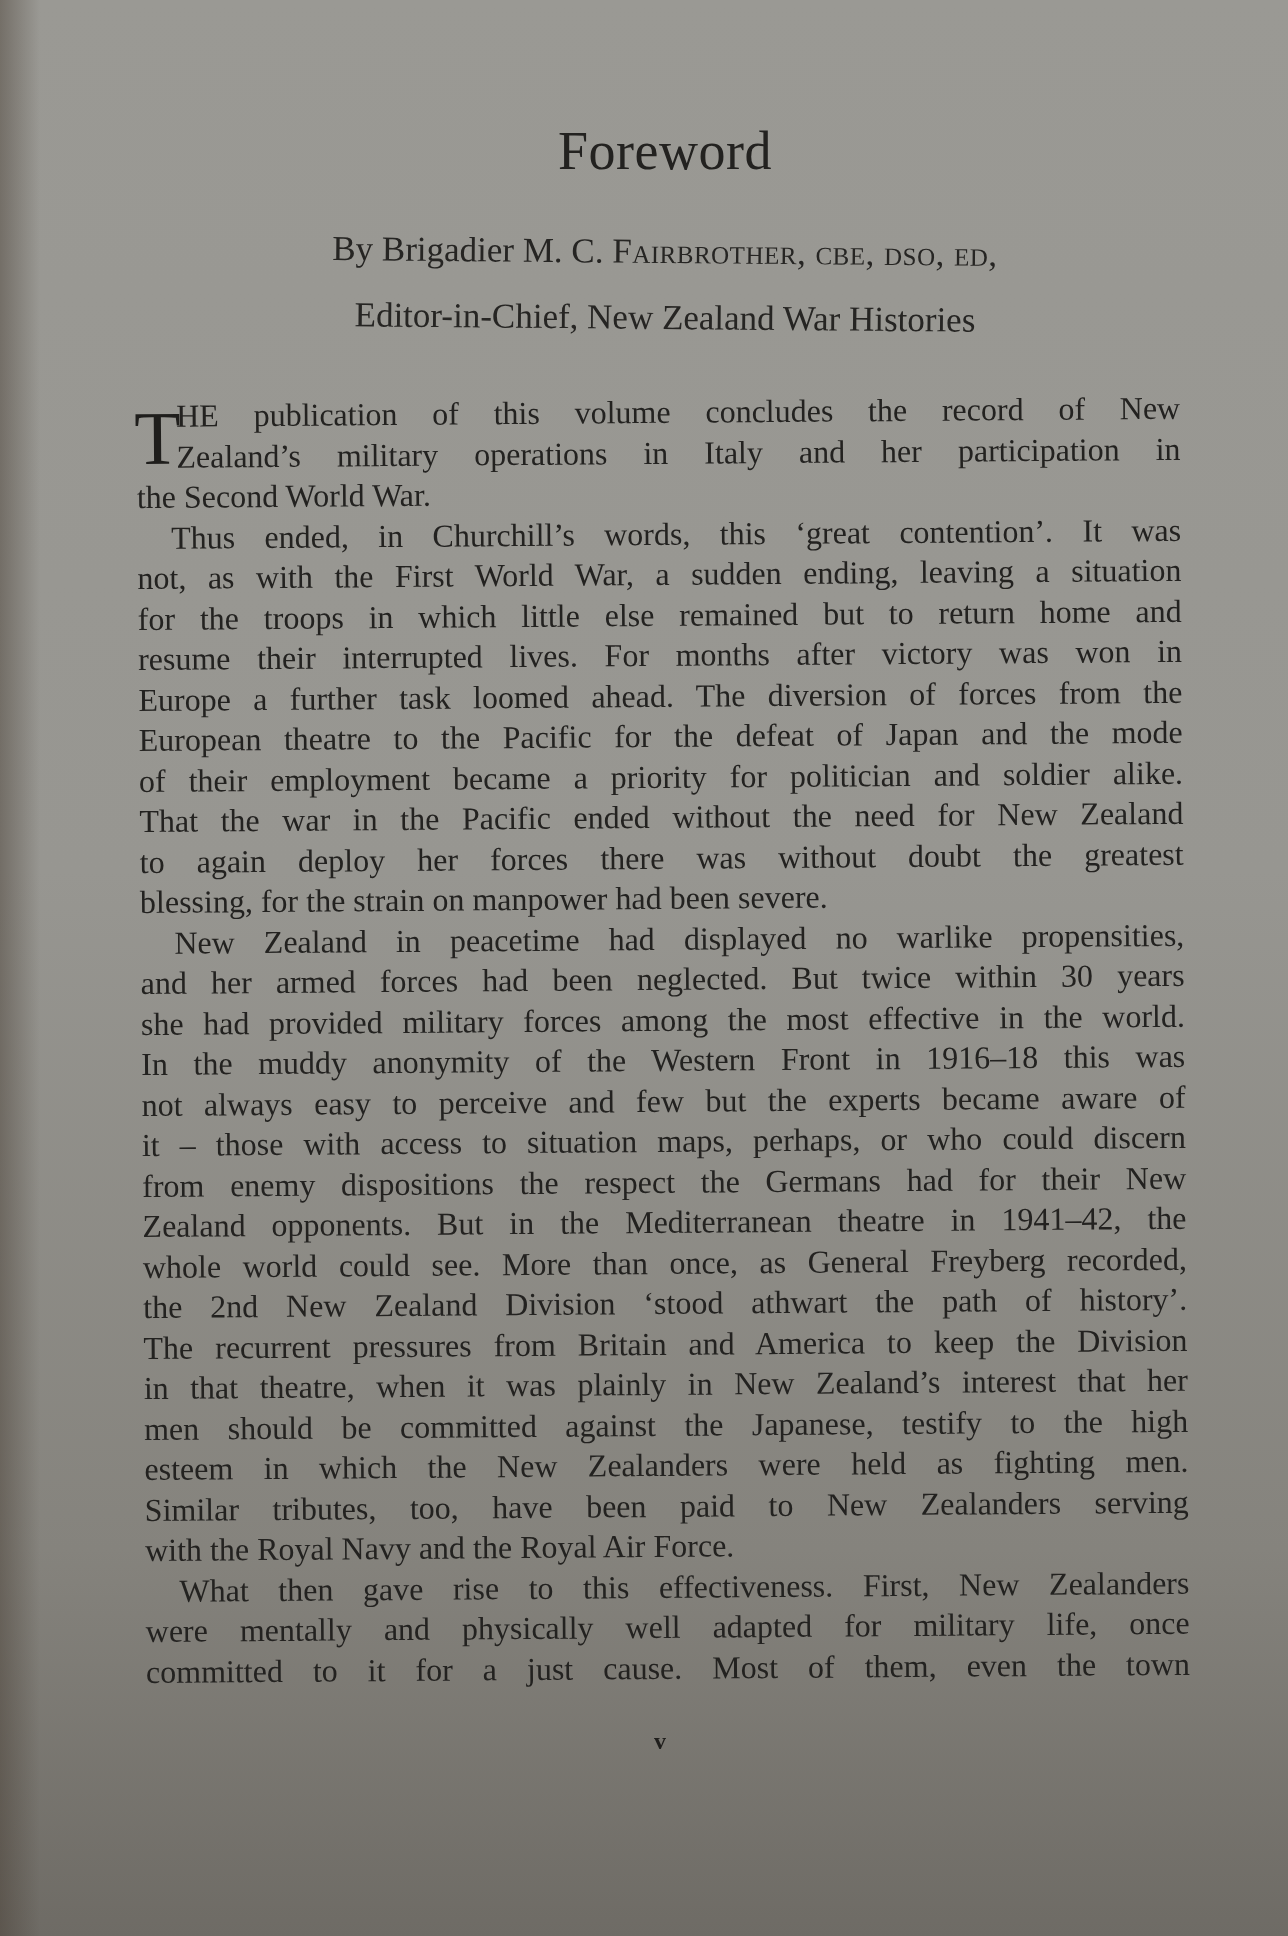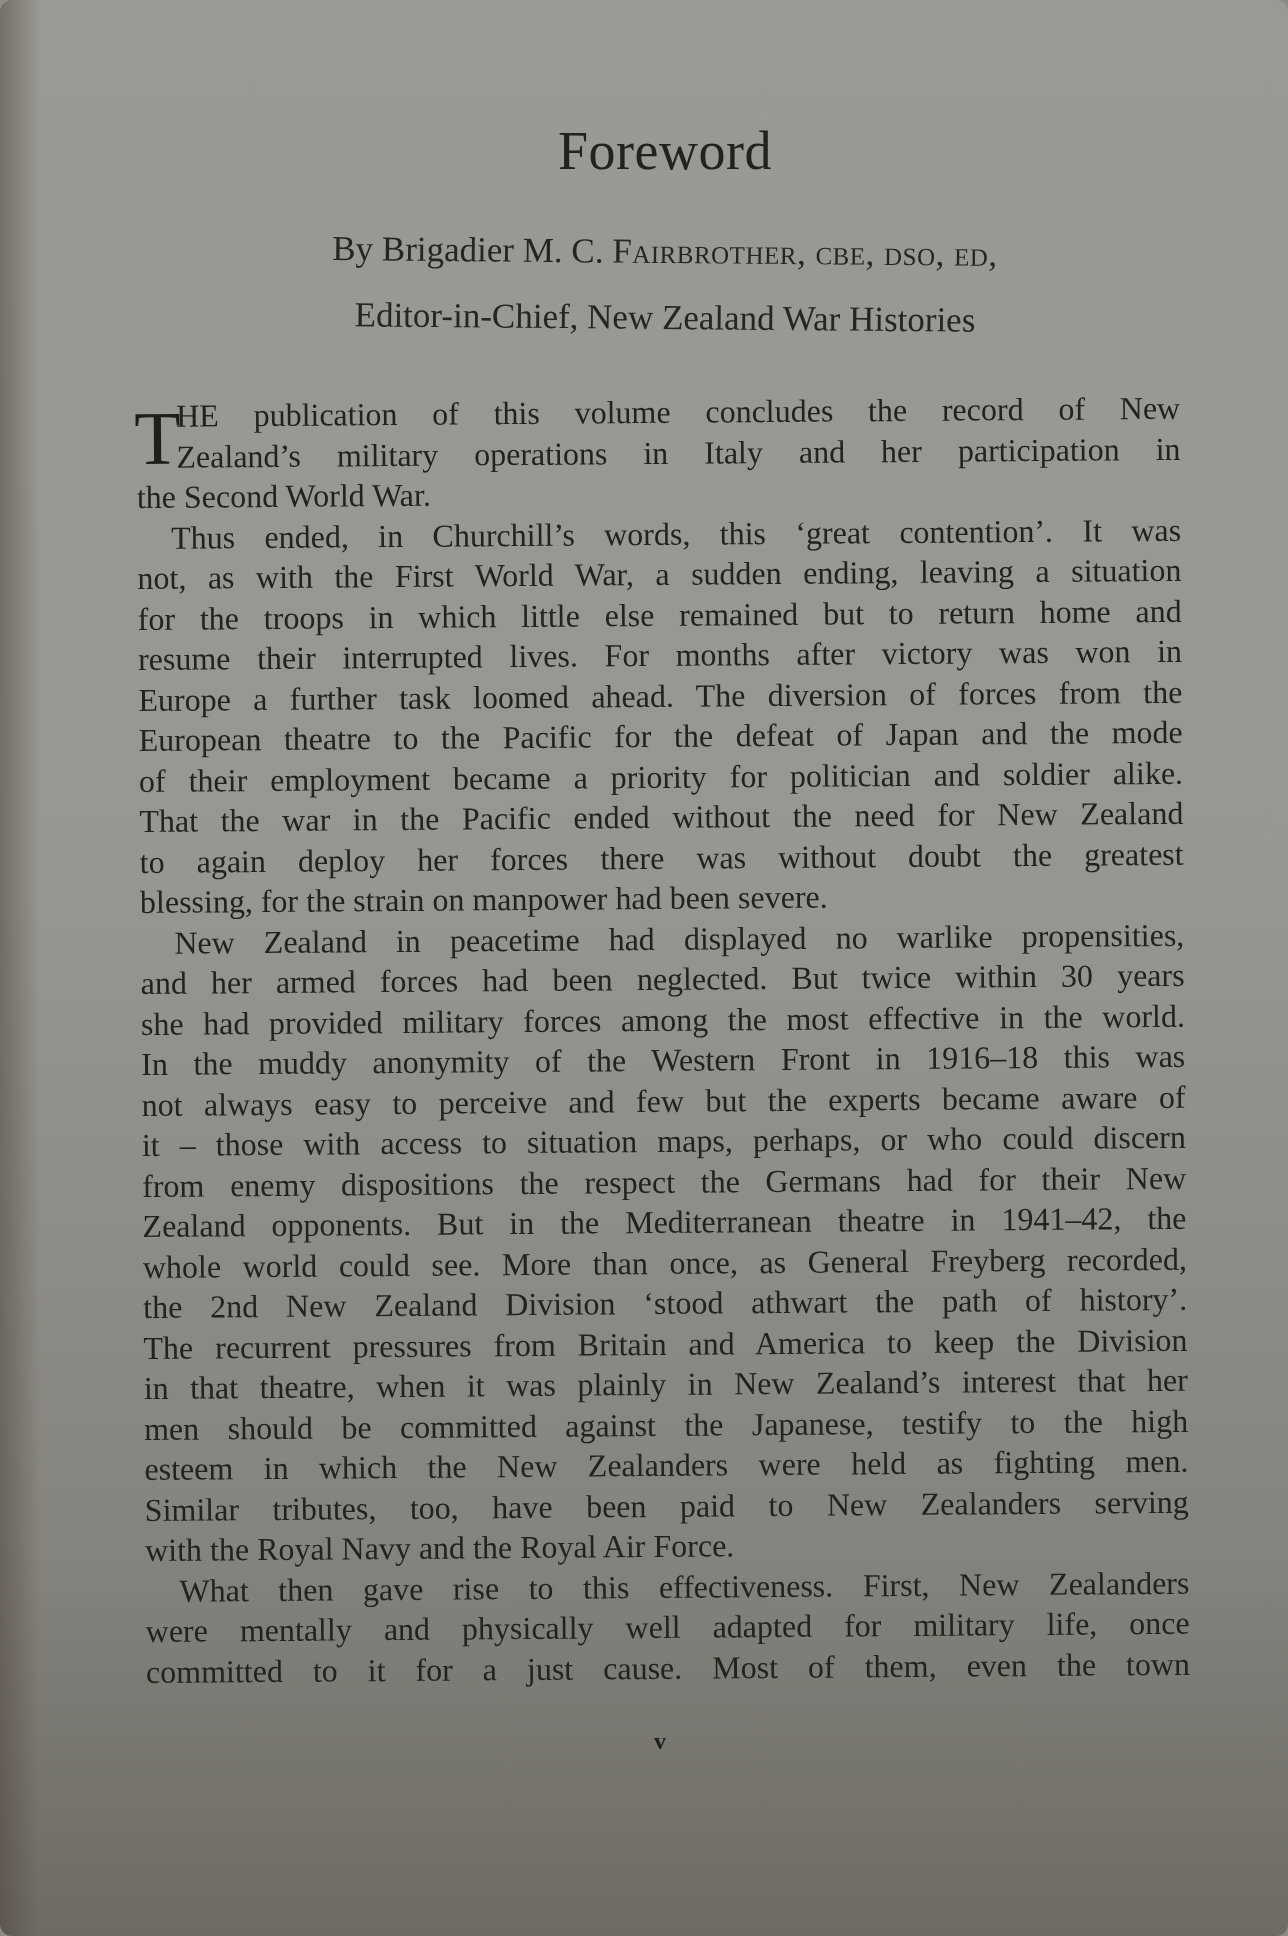--- a/index.html
+++ b/index.html
@@ -14,21 +14,20 @@
     }
     .page {
       position: relative;
       width: 1288px;
       height: 1936px;
       background:
         linear-gradient(to right, rgba(70,60,50,0.45) 0px, rgba(70,60,50,0.0) 40px),
         linear-gradient(to bottom, #9a9994 0%, #979691 45%, #85837d 80%, #6e6b65 100%);
       font-family: "Liberation Serif", "DejaVu Serif", serif;
       color: #222120;
-      border-radius: 12px;
     }
     .title {
       position: absolute;
       top: 120px;
       left: 0;
       width: 1330px;
       text-align: center;
       font-size: 54px;
       letter-spacing: 0.5px;
       color: #232220;

